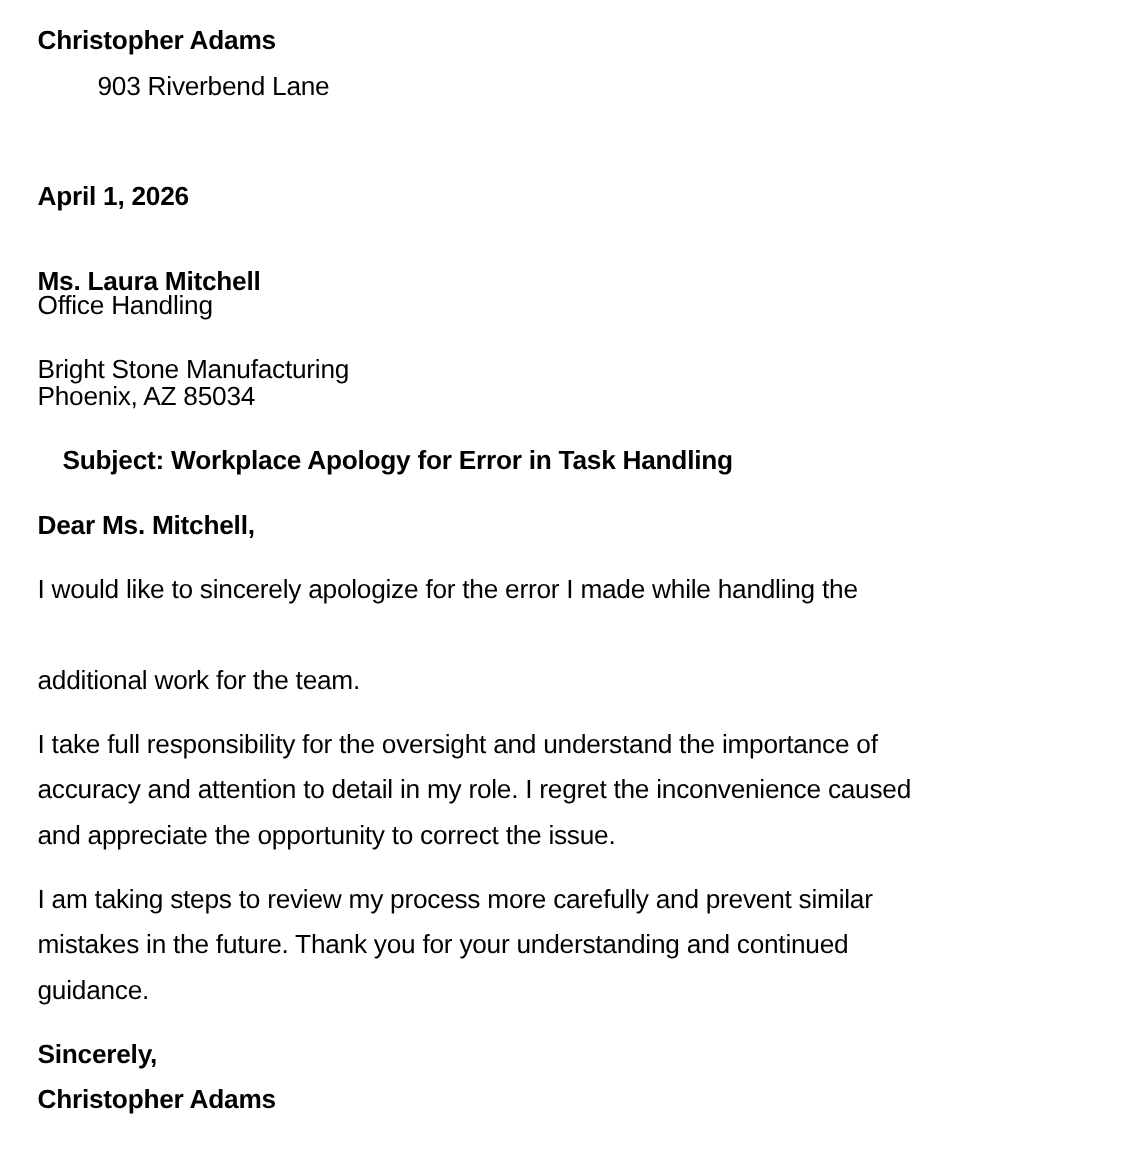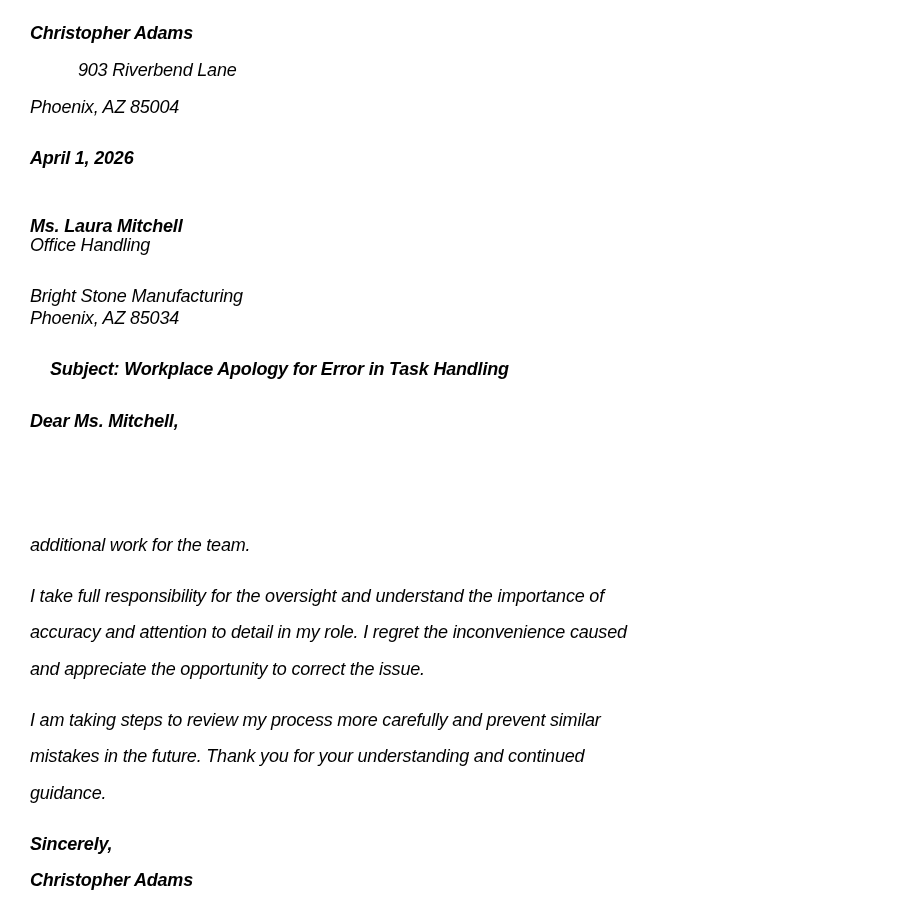--- a/index.html
+++ b/index.html
@@ -15,48 +15,47 @@
       color: #000000;
     }
     .page {
       position: relative;
       width: 900px;
       height: 919px;
     }
     .line {
       position: absolute;
       left: 30px;
-      font-size: 18px;
+      font-size: 21px;
       line-height: 24px;
       white-space: nowrap;
       letter-spacing: -0.2px;
-      font-style: italic;
     }
     .bold { font-weight: bold; }
   </style>
 </head>
 <body>
 
 <div class="page">
 
   <div class="line bold" style="top:21px;">Christopher Adams</div>
   <div class="line" style="top:58px;margin-left:48px;">903 Riverbend Lane</div>
-  <div class="line" style="top:95px;">Phoenix, AZ 85004</div>
 
   <div class="line bold" style="top:146px;">April 1, 2026</div>
 
   <div class="line bold" style="top:214px;">Ms. Laura Mitchell</div>
   <div class="line" style="top:233px;">Office Handling</div>
   <div class="line" style="top:270px;margin-top:14px;">Bright Stone Manufacturing</div>
   <div class="line" style="top:306px;">Phoenix, AZ 85034</div>
 
   <div class="line bold" style="top:357px;margin-left:20px;">Subject: Workplace Apology for Error in Task Handling</div>
 
   <div class="line bold" style="top:409px;">Dear Ms. Mitchell,</div>
 
+  <div class="line" style="top:460px;">I would like to sincerely apologize for the error I made while handling the</div>
   <div class="line" style="top:533px;">additional work for the team.</div>
 
   <div class="line" style="top:584px;">I take full responsibility for the oversight and understand the importance of</div>
   <div class="line" style="top:620px;">accuracy and attention to detail in my role. I regret the inconvenience caused</div>
   <div class="line" style="top:657px;">and appreciate the opportunity to correct the issue.</div>
 
   <div class="line" style="top:708px;">I am taking steps to review my process more carefully and prevent similar</div>
   <div class="line" style="top:744px;">mistakes in the future. Thank you for your understanding and continued</div>
   <div class="line" style="top:781px;">guidance.</div>
 

